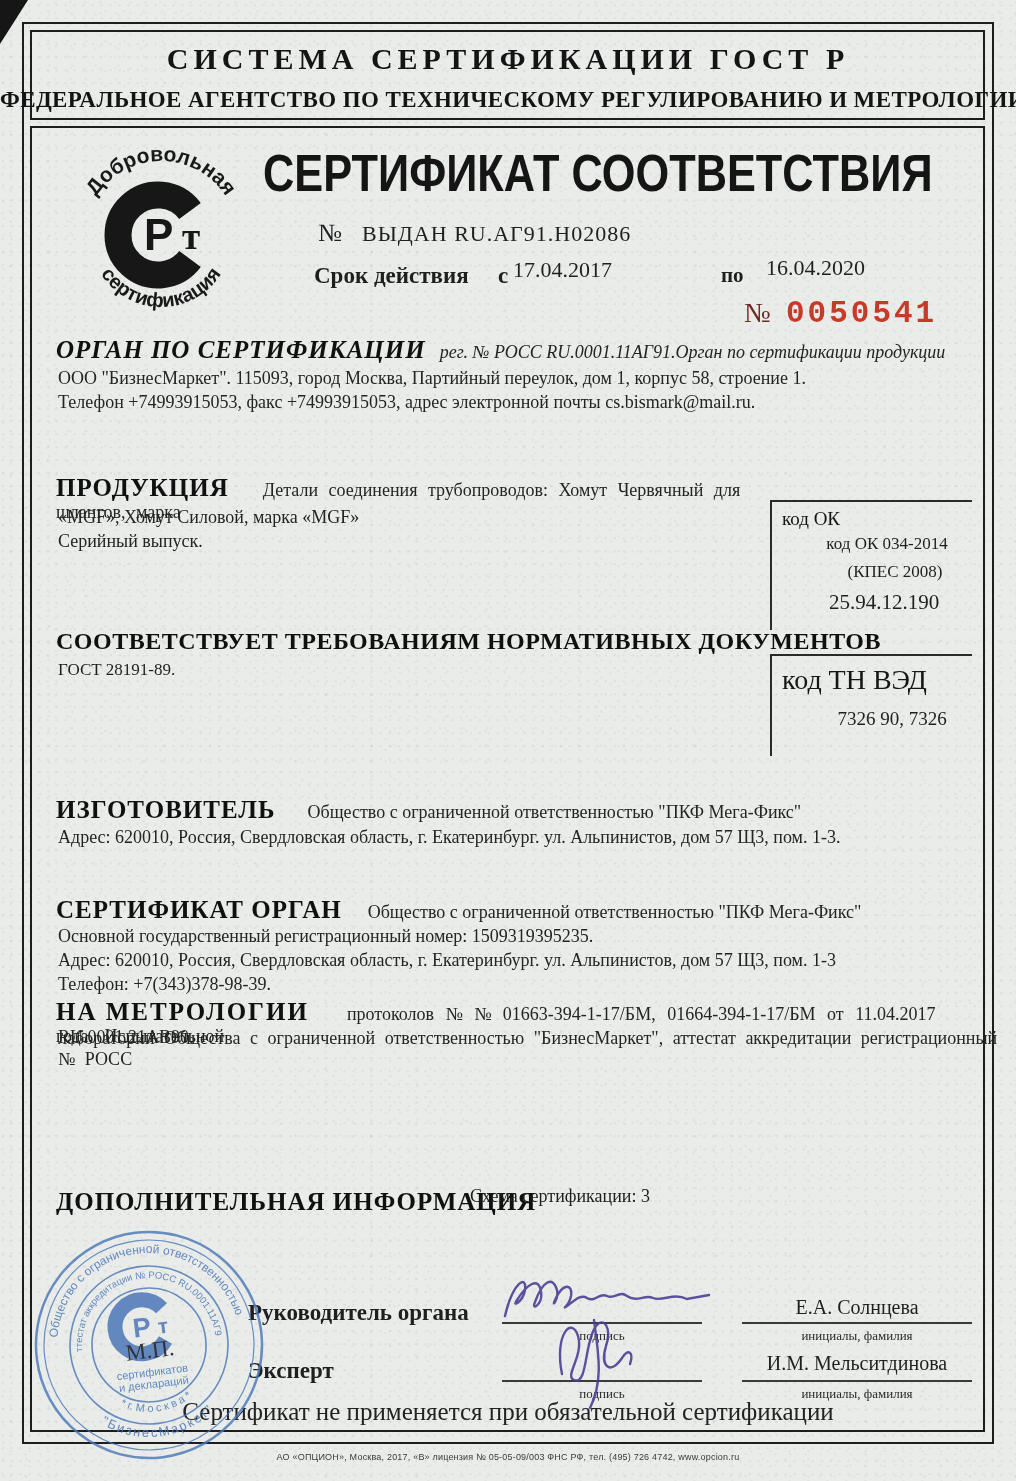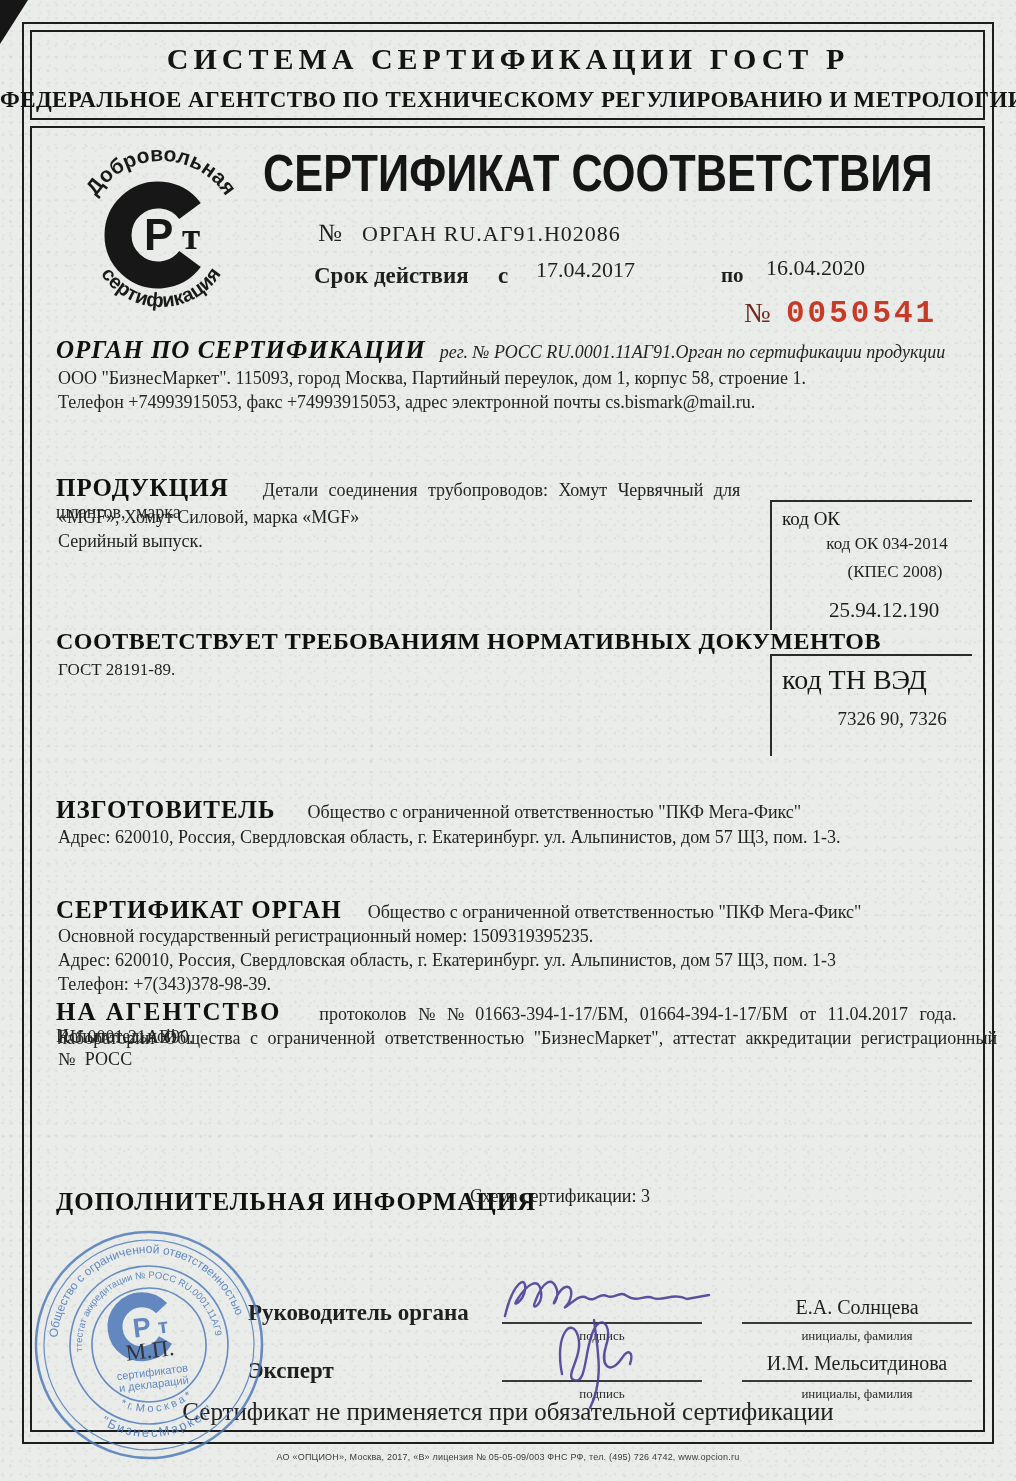--- a/index.html
+++ b/index.html
@@ -51,25 +51,25 @@
     </text>
     <path d="M 124,73 A 40,40 0 1 0 124,121" fill="none" stroke="#171717" stroke-width="27"></path>
     <circle cx="88" cy="97" r="20" fill="#e9ece9"></circle>
     <text x="78" y="112" font-family="Liberation Sans, sans-serif" font-weight="bold" font-size="44" fill="#171717">Р</text>
     <text x="116" y="111" font-family="Liberation Serif, serif" font-weight="bold" font-size="37" fill="#171717">т</text>
   </svg>
 
   <div class="abs nowrap" style="left:263px;top:144px;font-family:'Liberation Sans',sans-serif;font-weight:bold;font-size:51px;color:#151515;transform:scaleX(.85);transform-origin:left top;">СЕРТИФИКАТ СООТВЕТСТВИЯ</div>
 
   <div class="abs" style="left:318px;top:219px;font-size:25px;">№</div>
-  <div class="abs" style="left:362px;top:221px;font-size:22px;letter-spacing:1px;">ОРГАН RU.АГ91.Н02086</div>
+  <div class="abs" style="left:362px;top:221px;font-size:22px;letter-spacing:1px;">ВЫДАН RU.АГ91.Н02086</div>
 
   <div class="abs" style="left:314px;top:263px;font-weight:bold;font-size:23px;">Срок действия</div>
   <div class="abs" style="left:498px;top:263px;font-weight:bold;font-size:23px;">с</div>
-  <div class="abs" style="left:536px;top:257px;font-size:22px;">17.04.2017</div>
+  <div class="abs" style="left:513px;top:257px;font-size:22px;">17.04.2017</div>
   <div class="abs" style="left:721px;top:263px;font-weight:bold;font-size:21px;">по</div>
   <div class="abs" style="left:766px;top:255px;font-size:22px;">16.04.2020</div>
 
   <div class="abs" style="left:744px;top:297px;font-size:28px;color:#6e2a20;">№</div>
   <div class="abs" style="left:786px;top:296px;font-family:'Liberation Mono',monospace;font-weight:bold;font-size:31px;letter-spacing:3px;color:#c63a28;">0050541</div>
 
   <div class="abs" style="left:56px;top:336px;width:925px;font-style:italic;">
     <span class="h" style="margin-right:10px;">ОРГАН ПО СЕРТИФИКАЦИИ</span>
     <span class="body-t">рег. № РОСС RU.0001.11АГ91.Орган по сертификации продукции</span>
   </div>
@@ -80,21 +80,21 @@
   <div class="abs" style="left:56px;top:474px;width:710px;">
     <span class="h" style="margin-right:30px;">ПРОДУКЦИЯ</span>
     <span class="body-t" style="word-spacing:6px;">Детали соединения трубопроводов: Хомут Червячный для шлангов, марка</span>
   </div>
   <div class="abs body-t" style="left:58px;top:531px;">Серийный выпуск.</div>
 
   <div class="abs" style="left:770px;top:500px;width:200px;height:128px;border-top:2px solid #2a2a2a;border-left:2px solid #2a2a2a;">
     <div class="boxlbl" style="padding:6px 0 0 10px;">код ОК</div>
     <div style="font-size:17px;text-align:center;padding-left:30px;margin-top:4px;">код ОК 034-2014</div>
     <div style="font-size:17px;text-align:center;padding-left:46px;margin-top:8px;">(КПЕС 2008)</div>
-    <div style="font-size:21px;text-align:center;padding-left:24px;margin-top:16px;">25.94.12.190</div>
+    <div style="font-size:21px;text-align:center;padding-left:24px;margin-top:8px;">25.94.12.190</div>
   </div>
 
   <div class="abs h nowrap" style="left:56px;top:628px;font-size:24px;letter-spacing:0.5px;">СООТВЕТСТВУЕТ ТРЕБОВАНИЯМ НОРМАТИВНЫХ ДОКУМЕНТОВ</div>
   <div class="abs" style="left:58px;top:660px;font-size:17px;">ГОСТ 28191-89.</div>
 
   <div class="abs" style="left:770px;top:654px;width:200px;height:100px;border-top:2px solid #2a2a2a;border-left:2px solid #2a2a2a;">
     <div class="boxlbl" style="padding:8px 0 0 10px;font-size:28px;">код ТН ВЭД</div>
     <div style="font-size:19px;text-align:center;padding-left:40px;margin-top:12px;">7326 90, 7326</div>
   </div>
 
@@ -106,21 +106,21 @@
 
   <div class="abs" style="left:56px;top:896px;width:925px;">
     <span class="h" style="margin-right:22px;">СЕРТИФИКАТ ОРГАН</span>
     <span class="body-t">Общество с ограниченной ответственностью "ПКФ Мега-Фикс"</span>
   </div>
   <div class="abs body-t" style="left:58px;top:926px;">Основной государственный регистрационный номер: 1509319395235.</div>
   <div class="abs body-t" style="left:58px;top:950px;">Адрес: 620010, Россия, Свердловская область, г. Екатеринбург. ул. Альпинистов, дом 57 Щ3, пом. 1-3</div>
   <div class="abs body-t" style="left:58px;top:974px;">Телефон: +7(343)378-98-39.</div>
 
   <div class="abs" style="left:56px;top:998px;width:925px;">
-    <span class="h" style="margin-right:34px;letter-spacing:2px;">НА АГЕНТСТВО</span>
+    <span class="h" style="margin-right:34px;letter-spacing:2px;">НА МЕТРОЛОГИИ</span>
     <span class="body-t" style="word-spacing:7px;">протоколов № № 01663-394-1-17/БМ, 01664-394-1-17/БМ от 11.04.2017 года. Испытательной</span>
   </div>
   <div class="abs body-t" style="left:58px;top:1028px;word-spacing:5px;">лаборатории Общества с ограниченной ответственностью "БизнесМаркет", аттестат аккредитации регистрационный № РОСС</div>
   <div class="abs body-t" style="left:58px;top:1027px;">RU.0001.21АВ90.</div>
 
   <div class="abs h nowrap" style="left:56px;top:1188px;font-size:25px;letter-spacing:1px;">ДОПОЛНИТЕЛЬНАЯ ИНФОРМАЦИЯ</div>
   <div class="abs" style="left:470px;top:1186px;font-size:18px;">Схема сертификации: 3</div>
 
   <div class="abs center nowrap" style="top:1398px;font-size:25px;color:#222;">Сертификат не применяется при обязательной сертификации</div>
 

